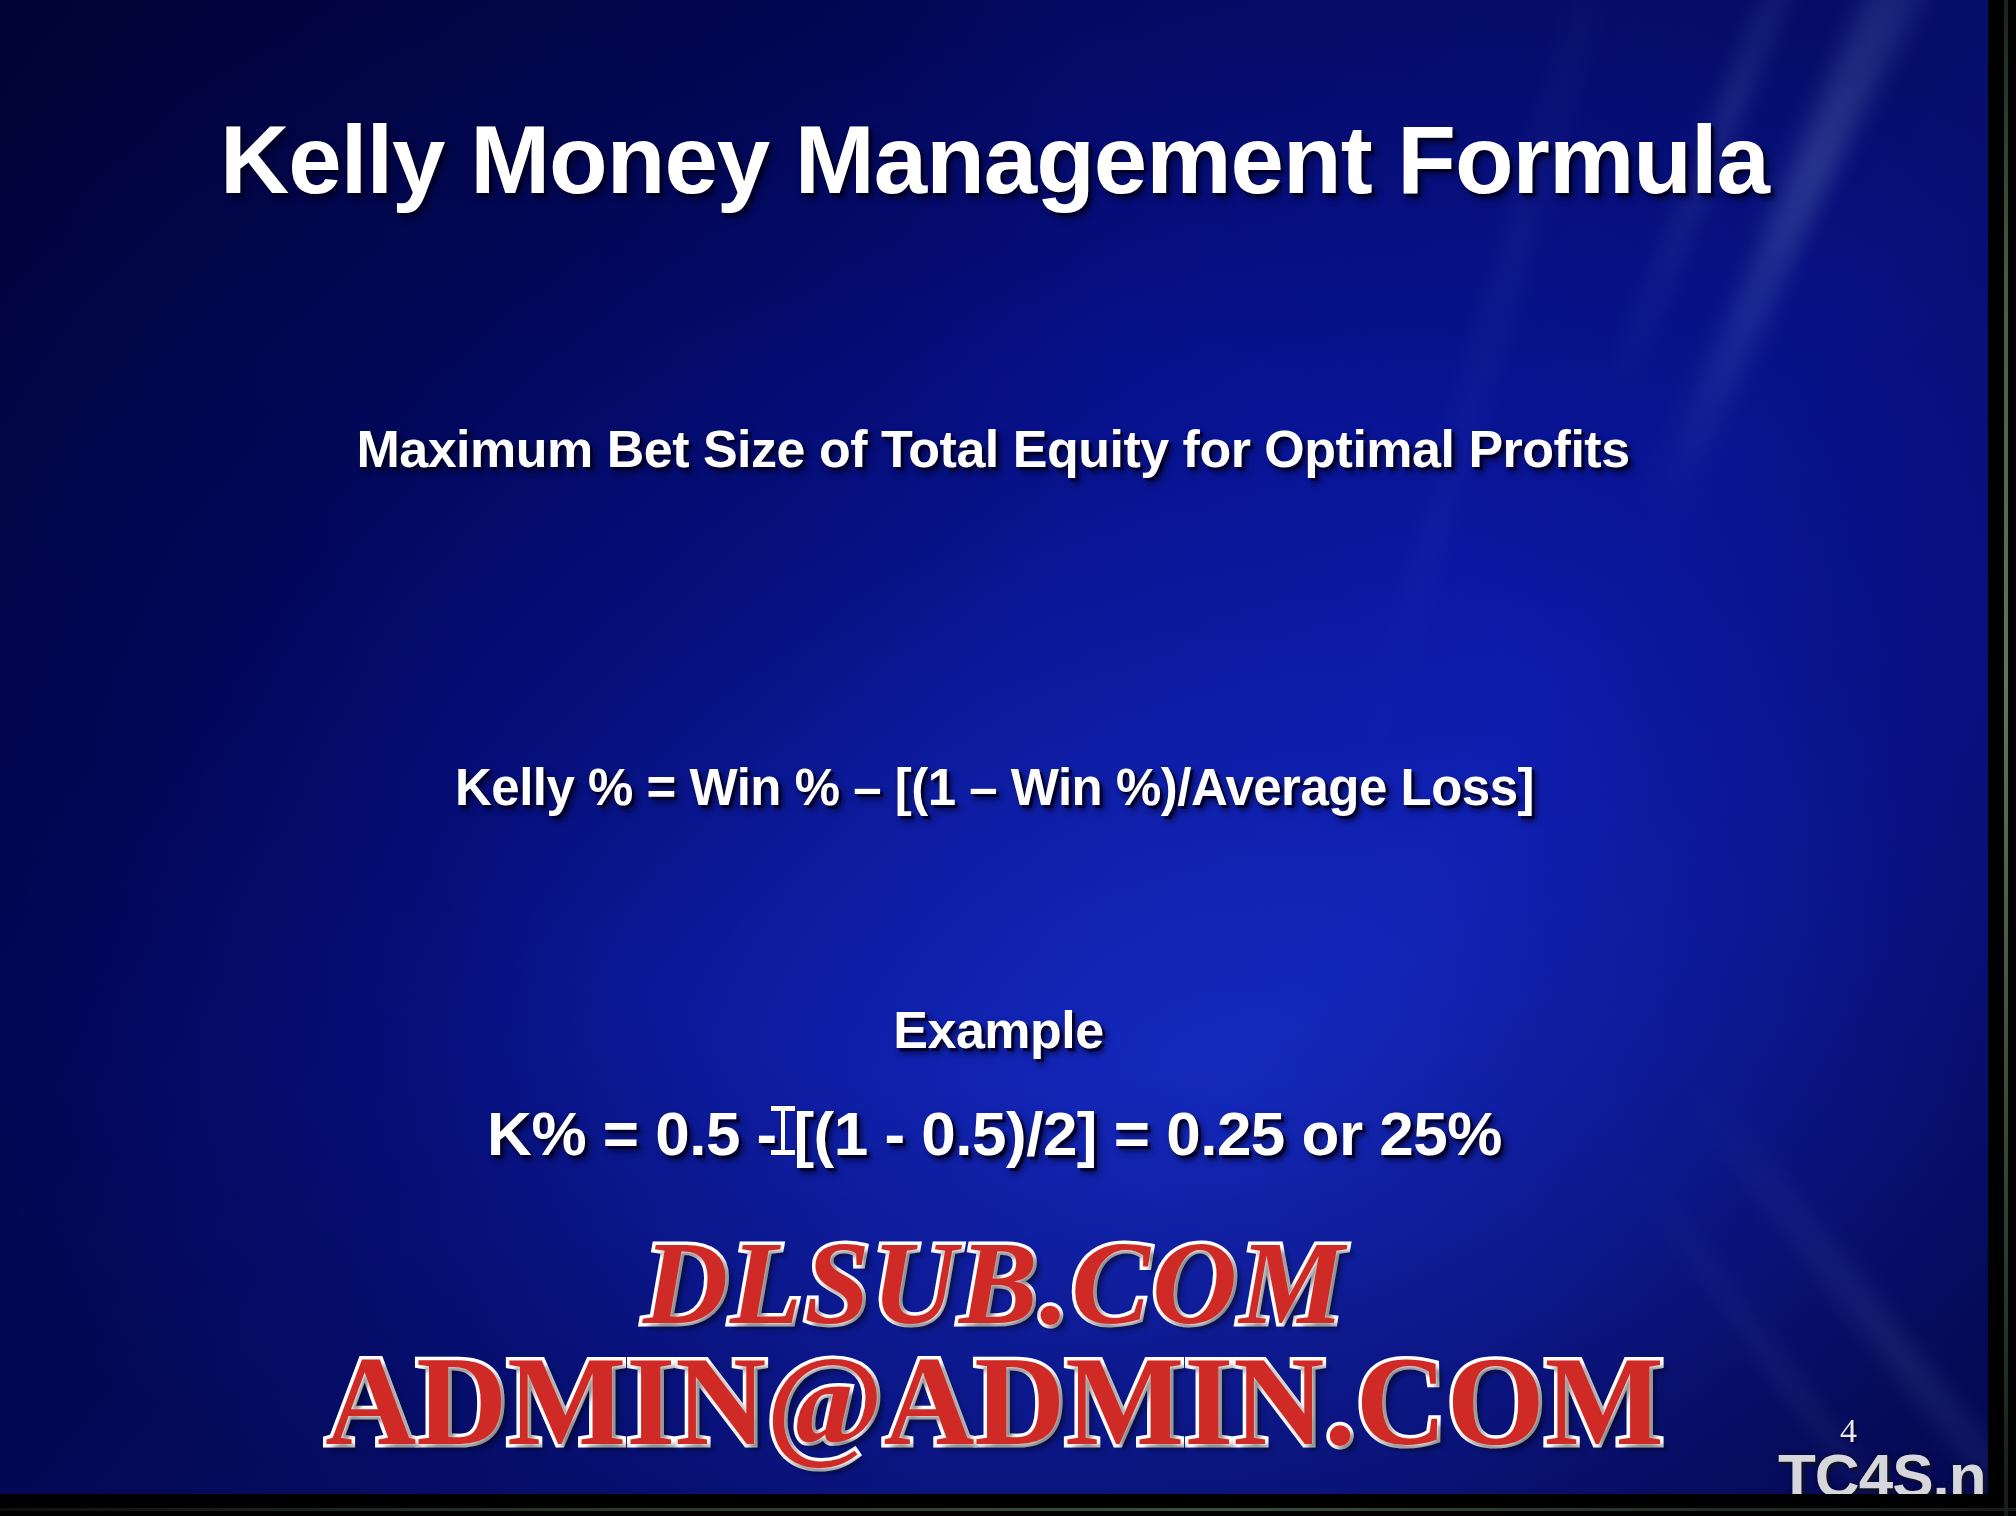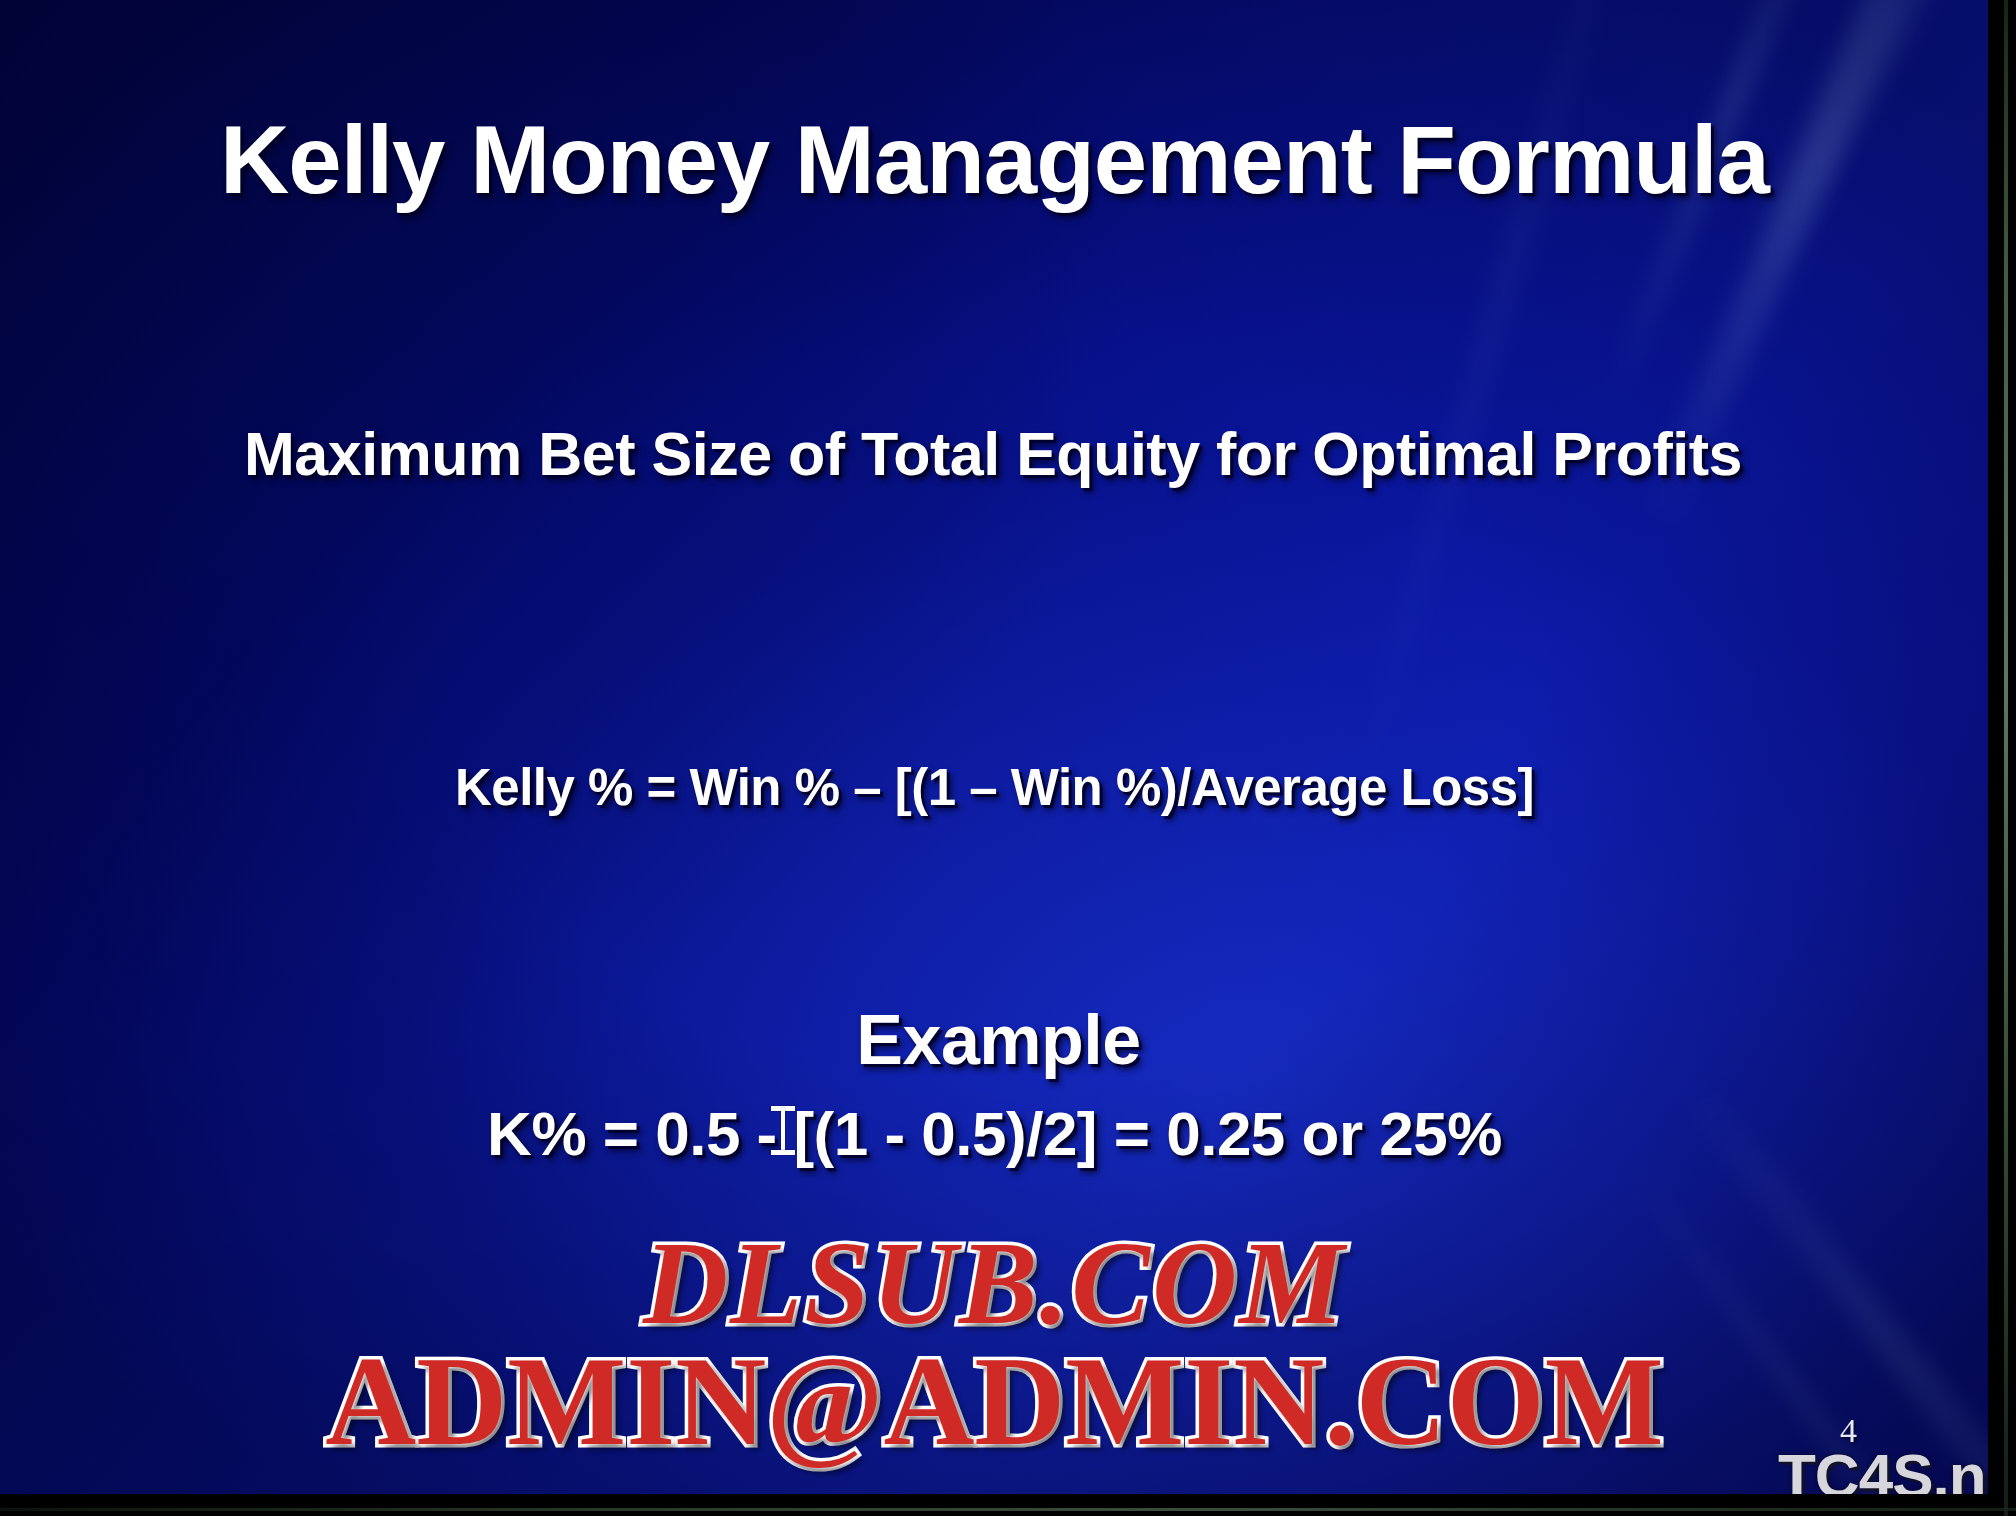--- a/index.html
+++ b/index.html
@@ -84,33 +84,33 @@
   }
 
   #slide-title {
     left:0; right:27px; top:105px;
     font-size:96px;
     letter-spacing:-1px;
   }
 
   #slide-subtitle {
     left:120px; right:150px; top:420px;
-    font-size:61px;
+    font-size:52px;
     line-height:1.12;
     white-space:normal;
   }
 
   #kelly-formula {
     left:0; right:27px; top:758px;
     font-size:51px;
   }
 
   #example-heading {
     left:8px; right:27px; top:1000px;
-    font-size:70px;
+    font-size:52px;
   }
 
   #example-calc {
     left:0; right:27px; top:1098px;
     font-size:62px;
   }
 
   
   #mouse-cursor {
     position:absolute;

